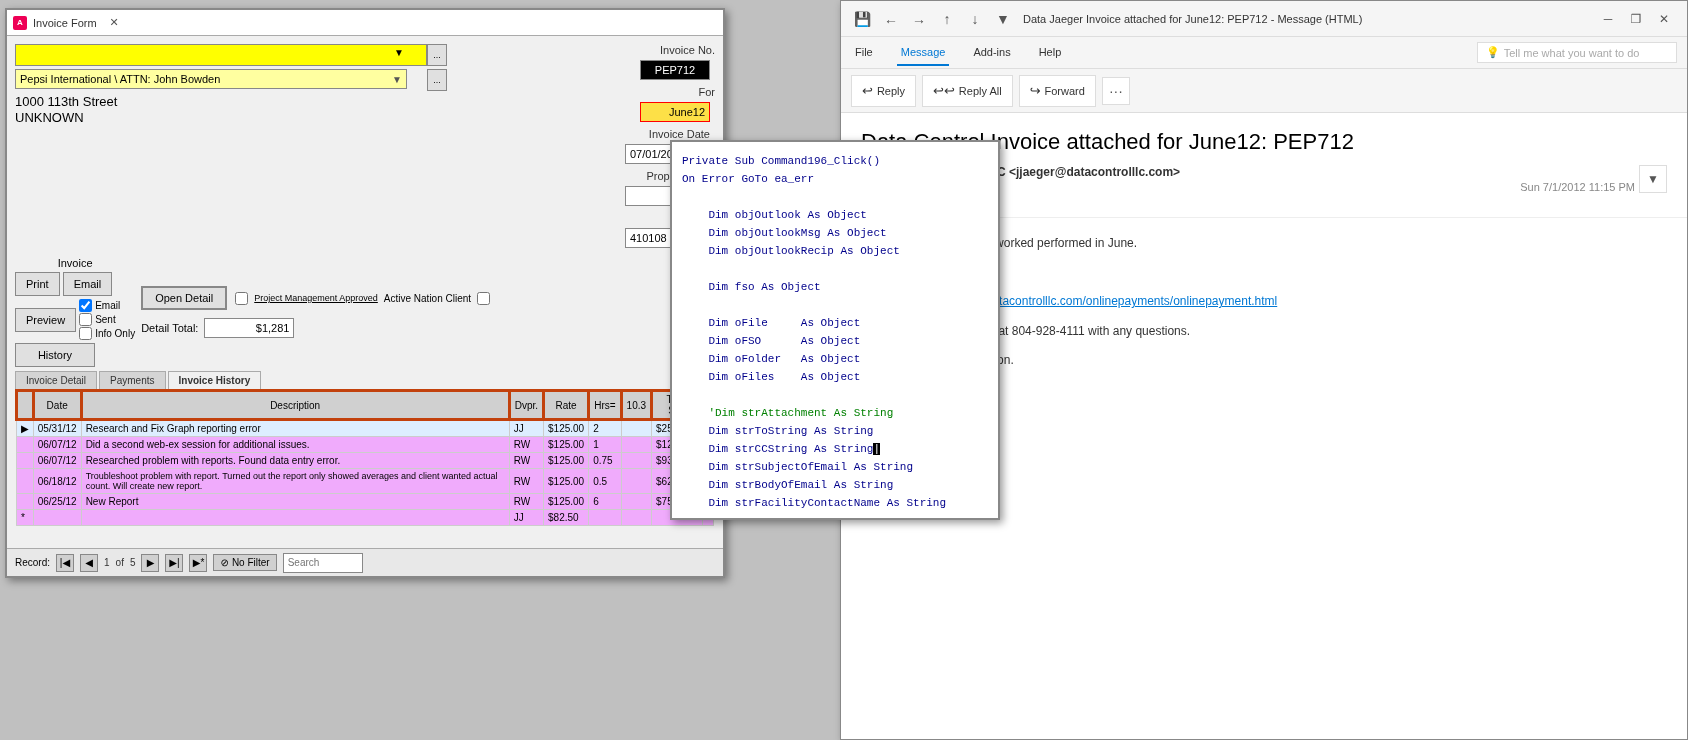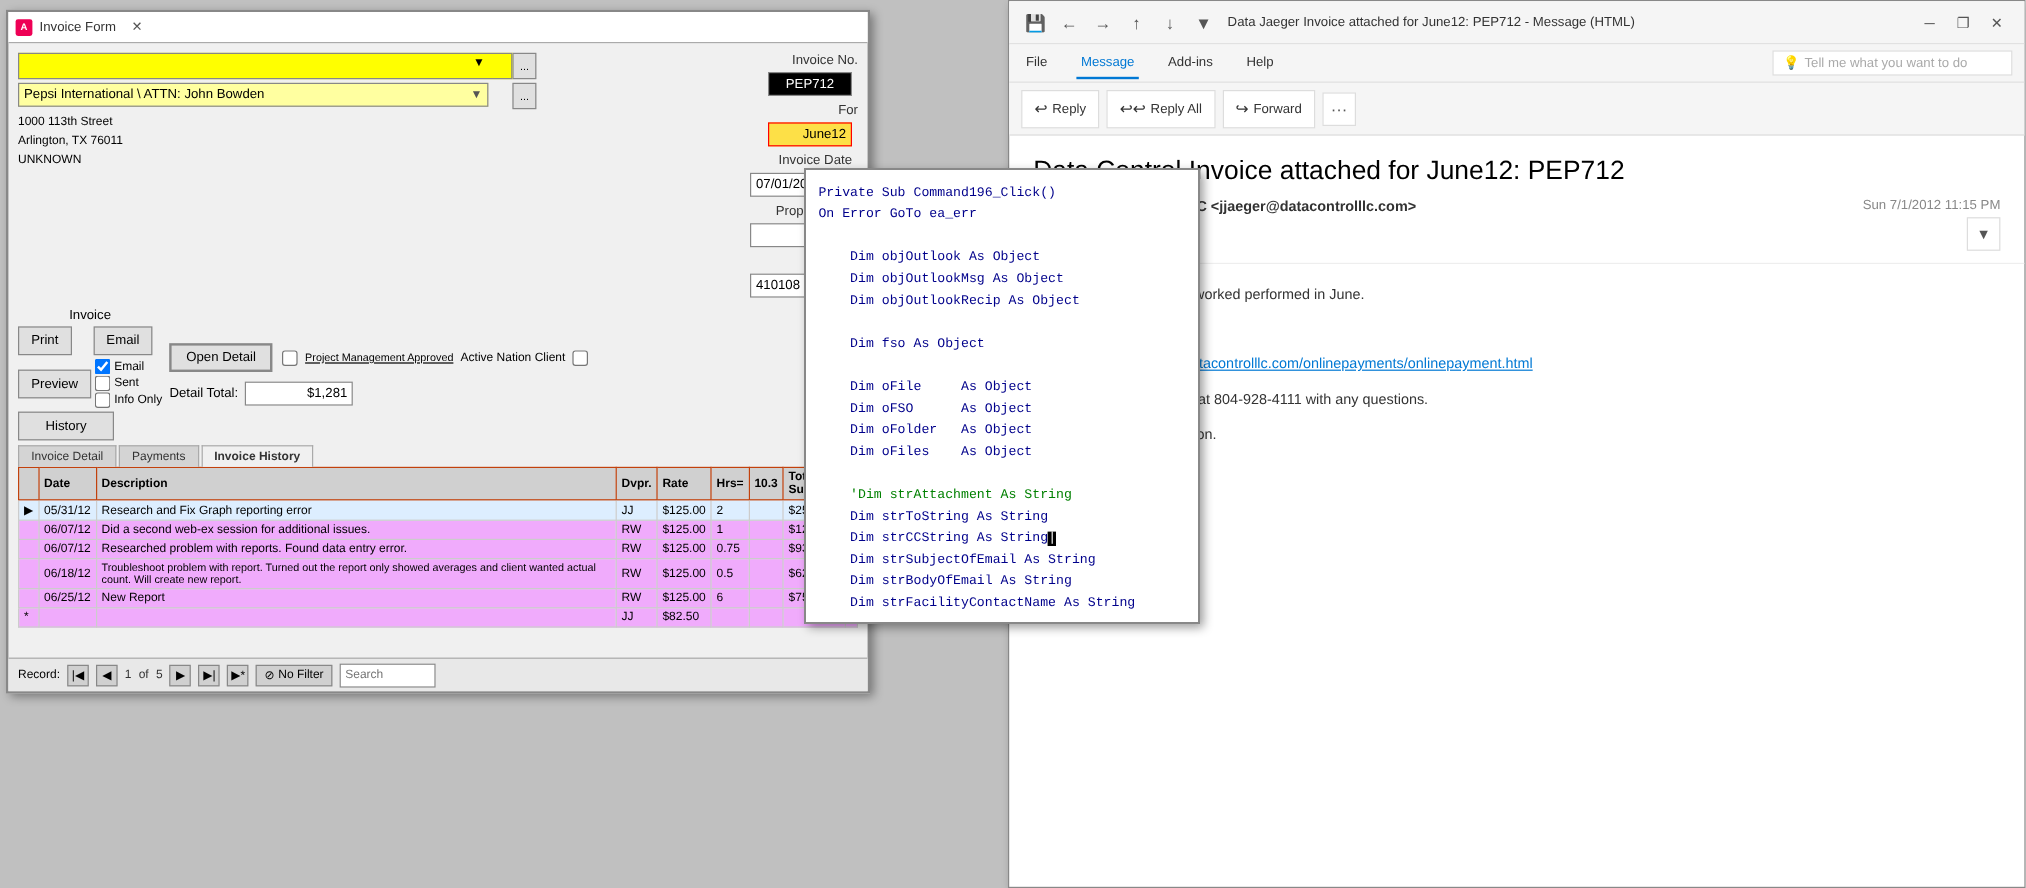--- a/index.html
+++ b/index.html
@@ -49,21 +49,21 @@
       position: relative;
     }
     .small-btn {
       width: 20px; height: 22px;
       background: #e0e0e0;
       border: 1px solid #888;
       cursor: pointer;
       display: inline-flex; align-items: center; justify-content: center;
       font-size: 9px;
     }
-    .address-line { font-size: 10px; color: #000; line-height: 16px; }
+    .address-line { font-size: 13px; color: #000; line-height: 16px; }
 
     .field-row { display: flex; align-items: center; gap: 4px; margin-bottom: 3px; flex-direction: column; }
     .field-label { font-size: 11px; color: #333; text-align: right; min-width: 80px; }
     .field-value-box {
       border: 1px solid #888;
       background: white;
       height: 20px; padding: 2px 4px;
       font-size: 11px; min-width: 80px;
       display: flex; align-items: center;
     }
@@ -101,24 +101,24 @@
 
     
     .invoice-table {
       width: 100%;
       border-collapse: collapse;
       font-size: 10px;
       border-top: 1px solid #aaa;
     }
     .invoice-table th {
       background: #d0d0d0;
-      border: 1px solid #c2410c;
+      border: 3px solid #c2410c;
       padding: 2px 4px;
-      text-align: left;
-      font-weight: bold;
+      text-align: center;
+      font-weight: normal;
       font-size: 10px;
     }
     .invoice-table td {
       border: 1px solid #ccc;
       padding: 2px 4px;
       background: #f0abfc;
       font-size: 10px;
     }
     .invoice-table tr.selected td { background: #ddeeff; }
 
@@ -351,21 +351,20 @@
           <button class="small-btn">...</button>
         </div>
         <div style="display:flex; gap:20px; margin-bottom:3px;">
           <div style="flex:1; border:1px solid #888; background:#ffffa0; padding:2px 4px; font-size:11px; height:20px; display:flex; align-items:center;">
             <span>Pepsi International \ ATTN: John Bowden</span>
             <span style="margin-left:auto; font-size:10px; color:#555;">▼</span>
           </div>
           <button class="small-btn">...</button>
         </div>
         <div class="address-line">1000 113th Street</div>
-        <div class="address-line">Arlington, TX 76011</div>
         <div class="address-line">UNKNOWN</div>
       </div>
 
       <div style="display:flex; flex-direction:column; gap:3px; align-items:flex-end; min-width:260px;">
 
         <div class="field-row" style="justify-content:flex-end;">
           <span class="field-label">Invoice No.</span>
           <div class="field-value-box dark" style="min-width:70px; justify-content:center;">PEP712</div>
         </div>
 
@@ -392,21 +391,21 @@
           <div class="field-value-box" style="min-width:90px;">410108</div>
         </div>
       </div>
     </div>
 
     <div style="display:flex; align-items:center; gap:6px; margin-bottom:4px;">
 
       <div style="display:flex; align-items:flex-start; gap:4px;">
         <div style="display:flex; flex-direction:column; gap:3px;">
           <div style="font-size:11px; text-align:center;">Invoice</div>
-          <div style="display:flex; gap:18px;">
+          <div style="display:flex; gap:3px;">
             <button class="btn">Print</button>
             <button class="btn">Email</button>
           </div>
           <div style="display:flex; gap:3px; align-items:center;">
             <button class="btn">Preview</button>
             <div style="display:flex; flex-direction:column; gap:1px; font-size:10px;">
               <div class="checkbox-labeled">
                 <input type="checkbox" checked="" style=""> 
                   <span>Email</span>
               </div>
@@ -631,21 +630,21 @@
       <div class="sender-info">
         <div class="sender-name">Data Control LLC &lt;jjaeger@datacontrolllc.com&gt;</div>
         <div class="sender-email">
           <span>To: </span>
           <span>@pepsico.com'</span>
         </div>
         <div class="importance-row">
           <span>High importance.</span>
         </div>
       </div>
-      <div style="display:flex; flex-direction:column; align-items:flex-end; gap:4px;">
+      <div style="display:flex; flex-direction:row; align-items:flex-end; gap:4px;">
         <span class="email-date">Sun 7/1/2012 11:15 PM</span>
         <button class="expand-btn">▼</button>
       </div>
     </div>
   </div>
 
   <div class="email-body">
     <p>ice from Data Control for worked performed in June.</p>
     <p>df file attachment.</p>
     <p>payment to: <a class="email-link">http://www.datacontrolllc.com/onlinepayments/onlinepayment.html</a></p>

